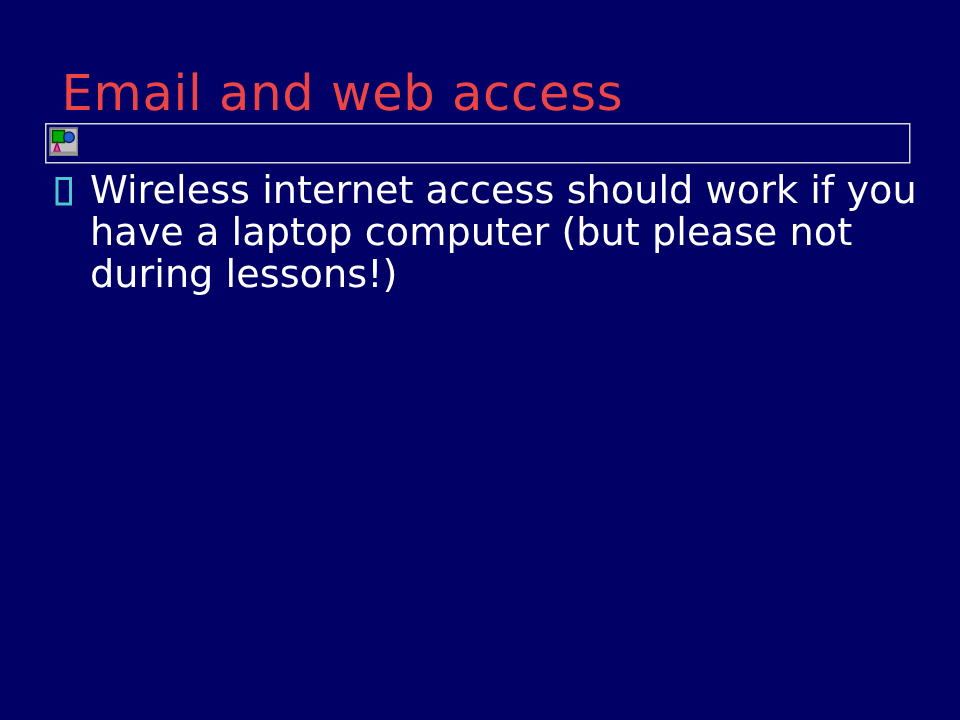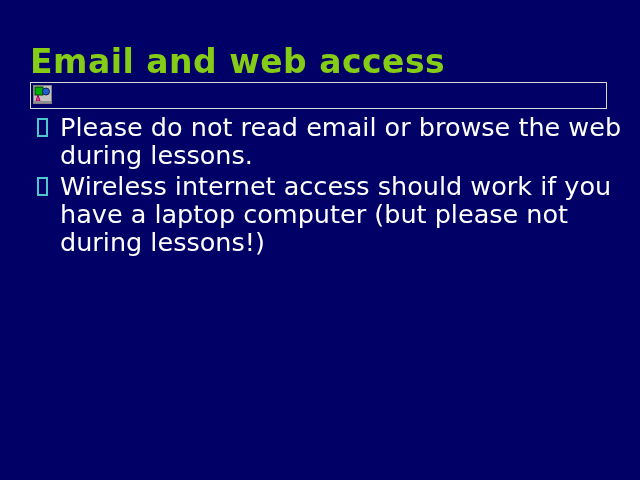--- a/index.html
+++ b/index.html
@@ -18,27 +18,27 @@
   #slide {
     position: relative;
     width: 640px;
     height: 480px;
     background: #000066;
   }
 
   
   #slide-title {
     position: absolute;
-    left: 30px;
+    left: 41px;
     top: 44px;
     width: 580px;
-    color: #84cc16;
+    color: #ef4444;
     font-family: "DejaVu Sans", sans-serif;
     font-size: 33px;
-    font-weight: bold;
+    font-weight: normal;
     letter-spacing: 0.5px;
     line-height: 36px;
     white-space: nowrap;
   }
 
   
   #object-placeholder {
     position: absolute;
     left: 30px;
     top: 82px;
@@ -107,24 +107,20 @@
         <rect x="1" y="1" width="8" height="8" fill="#00b000" stroke="#004000" stroke-width="1"></rect>
         <circle cx="12" cy="5.5" r="3.5" fill="#2060d0" stroke="#102060" stroke-width="1"></circle>
         <polygon points="6,15 2,15 4,9" fill="#ff40a0" stroke="#a00060" stroke-width="1"></polygon>
         <rect x="0" y="15" width="17" height="2" fill="#909090"></rect>
       </svg>
     </div>
   </div>
 
   <div id="bullet-list">
 
-    <div class="bullet-item">
-      <span class="bullet-glyph"></span>
-      <span class="bullet-text">Please do not read email or browse the web during lessons.</span>
-    </div>
 
     <div class="bullet-item">
       <span class="bullet-glyph"></span>
       <span class="bullet-text">Wireless internet access should work if you have a laptop computer (but please not during lessons!)</span>
     </div>
 
 
   </div>
 
 </div>

